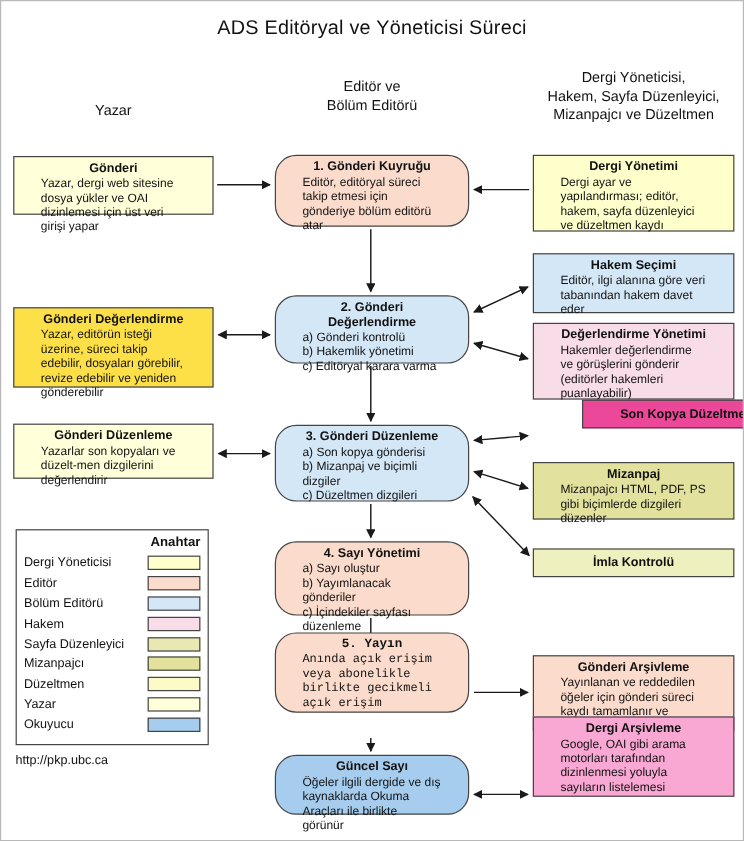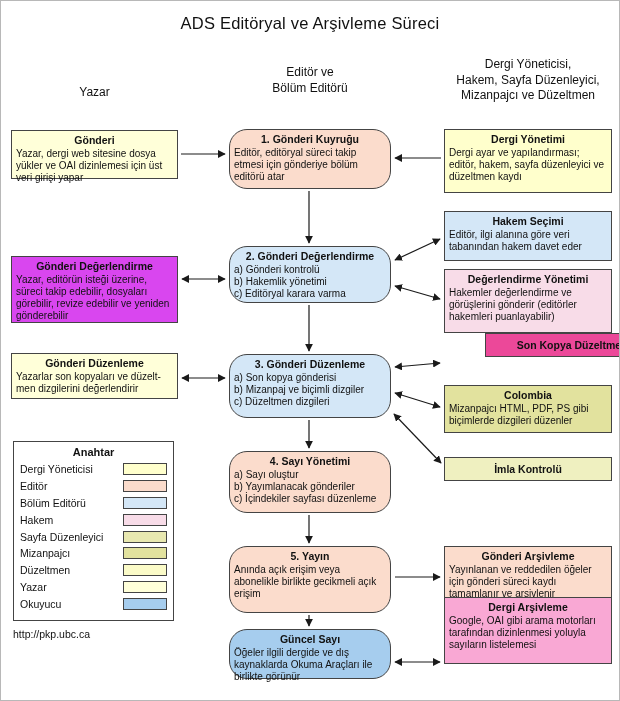--- a/index.html
+++ b/index.html
@@ -12,36 +12,36 @@
   .page-title {
     position:absolute; top:13px; left:0; width:100%;
     text-align:center; font-size:16.5px; letter-spacing:.2px;
   }
   .col-header {
     position:absolute; text-align:center; font-size:12px; line-height:1.3;
     white-space:pre-line;
   }
   .box {
     position:absolute; box-sizing:border-box;
-    border:1px solid #444; padding:3px 4px;
+    border:1px solid #444; padding:3px 22px;
     font-size:10px; line-height:1.2;
   }
   .box .t { font-weight:bold; text-align:center; font-size:10.5px; margin-bottom:1px; }
   .box .b { white-space:pre-line; }
   .title-only { display:flex; align-items:center; justify-content:center; padding:0 2px; }
   .title-only .t { margin:0; }
   .col-left   { left:10px;  width:167px; }
   .col-center { left:228px; width:162px;border-radius:18px; }
   .col-right  { left:443px; width:168px; }
   .legend {
     position:absolute; left:12px; top:440px; width:161px; height:180px;
     box-sizing:border-box; border:1px solid #444; background:#fff;
     padding:4px 6px 2px 6px;
   }
-  .legend-title { font-weight:bold; text-align:center; font-size:11px; margin-bottom:3px; }
+  .legend-title { font-weight:bold; text-align:right; font-size:11px; margin-bottom:3px; }
   .legend-row {
     display:flex; align-items:center; justify-content:space-between;
     height:16.8px; font-size:10.5px;gap:12px;
   }
   .legend-swatch {
     width:44px; height:12px; flex:none;
     border:1px solid #444; box-sizing:border-box;
   }
   .footnote {
     position:absolute; left:12px; top:627px; width:172px;
@@ -49,21 +49,21 @@
   }
   .footnote .url { }
   svg.arrows { position:absolute; left:0; top:0; pointer-events:none; }
   svg.arrows line { stroke:#1a1a1a; stroke-width:1.2; }
 </style>
 </head>
 <body>
 
 <div class="canvas">
 
-  <div class="page-title">ADS Editöryal ve Arşivleme Süreci</div>
+  <div class="page-title">ADS Editöryal ve Yöneticisi Süreci</div>
 
   <div class="col-header" style="left:10px; width:167px; top:84px;">Yazar</div>
   <div class="col-header" style="left:228px; width:162px; top:64px;">Editör ve
 Bölüm Editörü</div>
   <div class="col-header" style="left:443px; width:168px; top:56px;">Dergi Yöneticisi,
 Hakem, Sayfa Düzenleyici,
 Mizanpajcı ve Düzeltmen</div>
 
   <svg class="arrows" width="620" height="701" viewBox="0 0 620 701">
     <defs>
@@ -86,21 +86,21 @@
     <line x1="308" y1="514" x2="308" y2="542" marker-end="url(#ah)"></line>
     <line x1="394" y1="576" x2="439" y2="576" marker-end="url(#ah)"></line>
     <line x1="308" y1="614" x2="308" y2="625" marker-end="url(#ah)"></line>
     <line x1="394" y1="661" x2="439" y2="661" marker-start="url(#ah)" marker-end="url(#ah)"></line>
   </svg>
 
   <div class="box col-left" style="top: 129px; height: 49px; background-color: rgb(255, 255, 217);">
     <div class="t">Gönderi</div>
     <div class="b">Yazar, dergi web sitesine dosya yükler ve OAI dizinlemesi için üst veri girişi yapar</div>
   </div>
-  <div class="box col-left" style="top: 255px; height: 67px; background-color: #d946ef;">
+  <div class="box col-left" style="top: 255px; height: 67px; background-color: #fde047;">
     <div class="t">Gönderi Değerlendirme</div>
     <div class="b">Yazar, editörün isteği üzerine, süreci takip edebilir, dosyaları görebilir, revize edebilir ve yeniden gönderebilir</div>
   </div>
   <div class="box col-left" style="top: 352px; height: 46px; background-color: rgb(255, 255, 217);">
     <div class="t">Gönderi Düzenleme</div>
     <div class="b">Yazarlar son kopyaları ve düzelt-men dizgilerini değerlendirir</div>
   </div>
 
   <div class="box col-center" style="top: 128px; height: 60px; background-color: rgb(251, 220, 204);">
     <div class="t">1. Gönderi Kuyruğu</div>
@@ -117,21 +117,21 @@
     <div class="b">a) Son kopya gönderisi
 b) Mizanpaj ve biçimli dizgiler
 c) Düzeltmen dizgileri</div>
   </div>
   <div class="box col-center" style="top: 450px; height: 62px; background-color: rgb(251, 220, 204);">
     <div class="t">4. Sayı Yönetimi</div>
     <div class="b">a) Sayı oluştur
 b) Yayımlanacak gönderiler
 c) İçindekiler sayfası düzenleme</div>
   </div>
-  <div class="box col-center" style="top: 545px; height: 67px; background-color: rgb(251, 220, 204);">
+  <div class="box col-center" style="top: 526px; height: 67px; background-color: rgb(251, 220, 204); font-family: Liberation Mono, monospace;">
     <div class="t">5. Yayın</div>
     <div class="b">Anında açık erişim veya abonelikle birlikte gecikmeli açık erişim</div>
   </div>
   <div class="box col-center" style="top: 628px; height: 50px; background-color: rgb(166, 205, 238);">
     <div class="t">Güncel Sayı</div>
     <div class="b">Öğeler ilgili dergide ve dış kaynaklarda Okuma Araçları ile birlikte görünür</div>
   </div>
 
   <div class="box col-right" style="top: 128px; height: 64px; background-color: rgb(255, 255, 204);">
     <div class="t">Dergi Yönetimi</div>
@@ -142,21 +142,21 @@
     <div class="b">Editör, ilgi alanına göre veri tabanından hakem davet eder</div>
   </div>
   <div class="box col-right" style="top: 268px; height: 64px; background-color: rgb(248, 220, 232);">
     <div class="t">Değerlendirme Yönetimi</div>
     <div class="b">Hakemler değerlendirme ve görüşlerini gönderir (editörler hakemleri puanlayabilir)</div>
   </div>
   <div class="box col-right title-only" style="top: 332px; height: 24px; background-color: #ec4899; margin-left: 41px;">
     <div class="t">Son Kopya Düzeltme</div>
   </div>
   <div class="box col-right" style="top: 384px; height: 48px; background-color: rgb(226, 226, 158);">
-    <div class="t">Colombia</div>
+    <div class="t">Mizanpaj</div>
     <div class="b">Mizanpajcı HTML, PDF, PS gibi biçimlerde dizgileri düzenler</div>
   </div>
   <div class="box col-right" style="top: 545px; height: 63px; background-color: rgb(251, 220, 204);">
     <div class="t">Gönderi Arşivleme</div>
     <div class="b">Yayınlanan ve reddedilen öğeler için gönderi süreci kaydı tamamlanır ve arşivlenir</div>
   </div>
   <div class="box col-right title-only" style="top: 456px; height: 24px; background-color: rgb(239, 240, 192);">
     <div class="t">İmla Kontrolü</div>
   </div>
   <div class="box col-right" style="top: 596px; height: 67px; background-color: #f9a8d4;">

